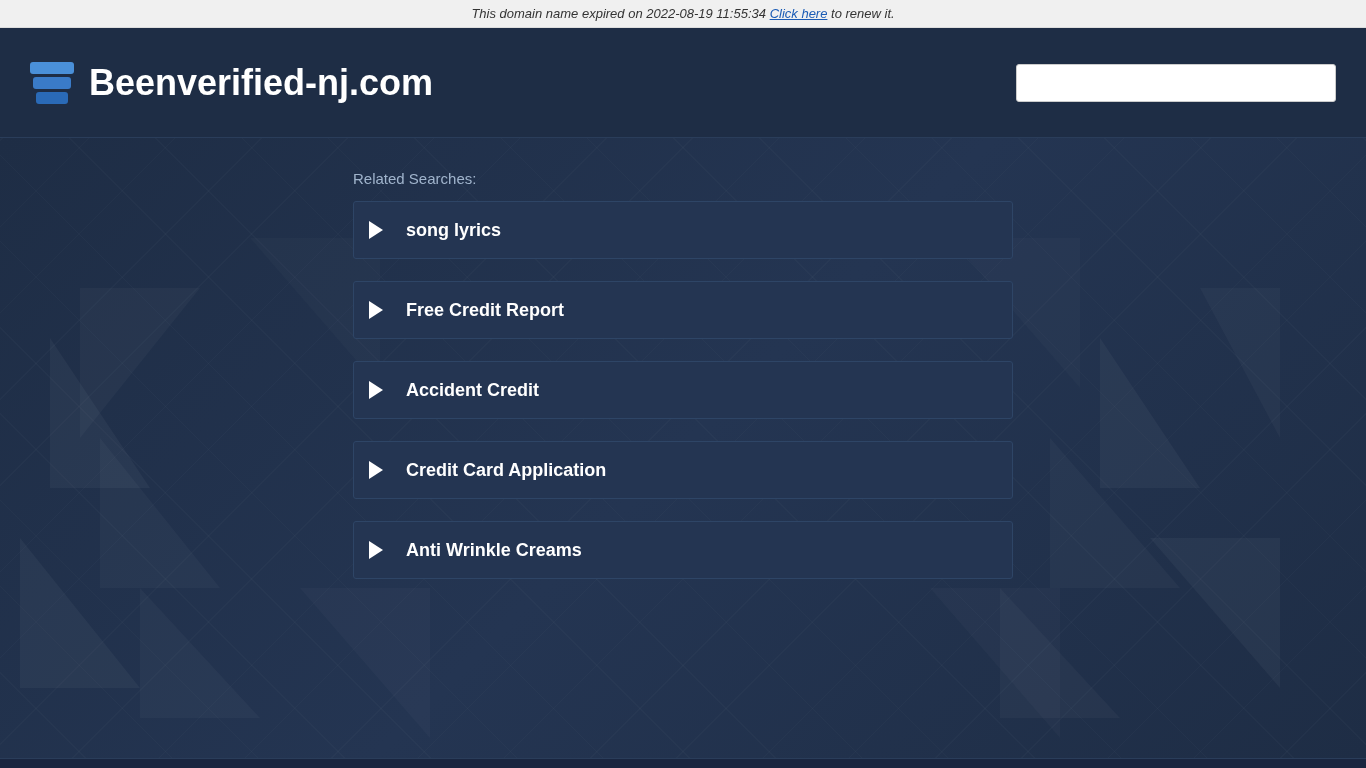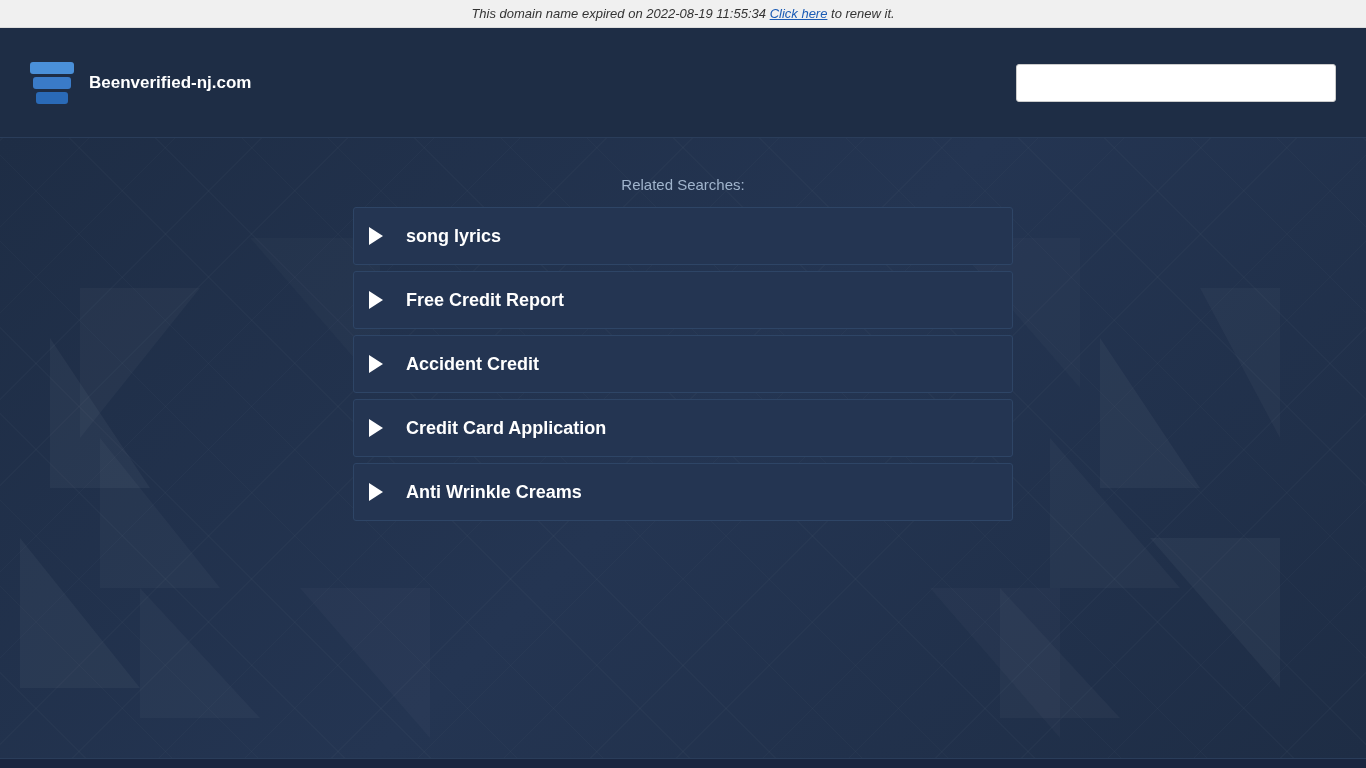--- a/index.html
+++ b/index.html
@@ -51,21 +51,21 @@
     .logo-layer {
       width: 44px;
       height: 12px;
       border-radius: 3px;
     }
     .logo-layer:nth-child(1) { background-color: #4a90d9; width: 44px; }
     .logo-layer:nth-child(2) { background-color: #3a7bc8; width: 38px; }
     .logo-layer:nth-child(3) { background-color: #2a6ab7; width: 32px; }
 
     .site-title {
-      font-size: 17px;
+      font-size: 36px;
       font-weight: bold;
       color: #ffffff;
       text-align: right;
     }
     .search-box {
       width: 320px;
       height: 38px;
       background-color: #ffffff;
       border: 1px solid #ccc;
       border-radius: 3px;
@@ -100,39 +100,38 @@
           transparent,
           transparent 60px,
           rgba(255,255,255,0.02) 60px,
           rgba(255,255,255,0.02) 61px
         );
       pointer-events: none;
     }
 
     .container {
       max-width: 700px;
-      margin: 8px auto;
+      margin: 2px auto;
       position: relative;
       z-index: 1;
       padding: 0 20px;
-      text-align: center;
     }
 
     .related-searches-label {
       color: #a0b4cc;
       font-size: 15px;
       margin-bottom: 14px;
       font-weight: normal;
     }
 
     .search-items-list {
       list-style: none;
       display: flex;
       flex-direction: column;
-      gap: 6px;
+      gap: 22px;
     }
 
     .search-item {
       background-color: #243552;
       border: 1px solid #2e4566;
       border-radius: 3px;
       display: flex;
       align-items: center;
       padding: 0;
       cursor: pointer;

